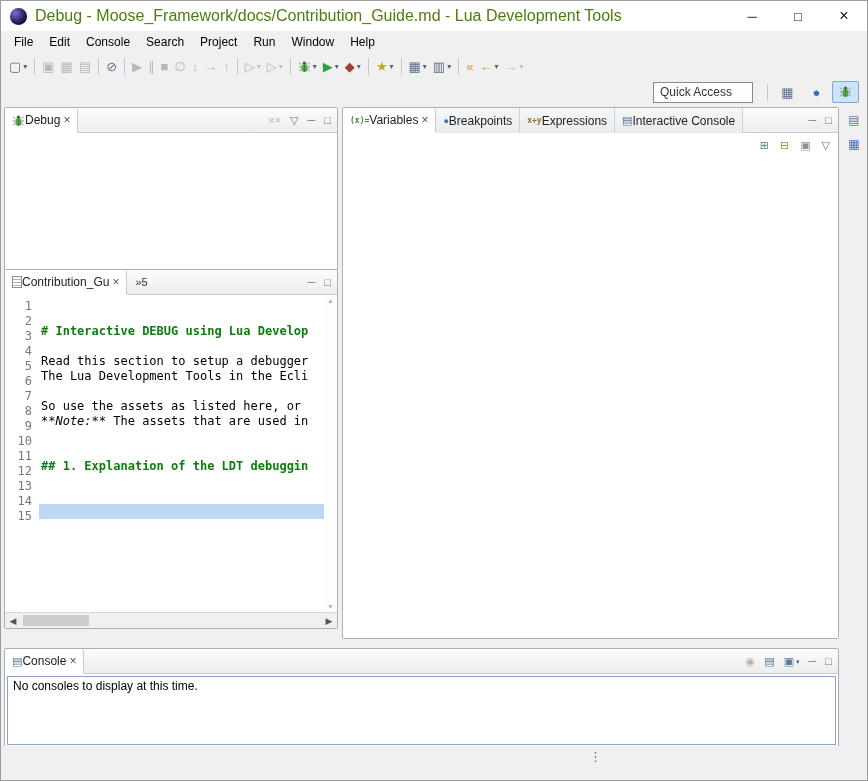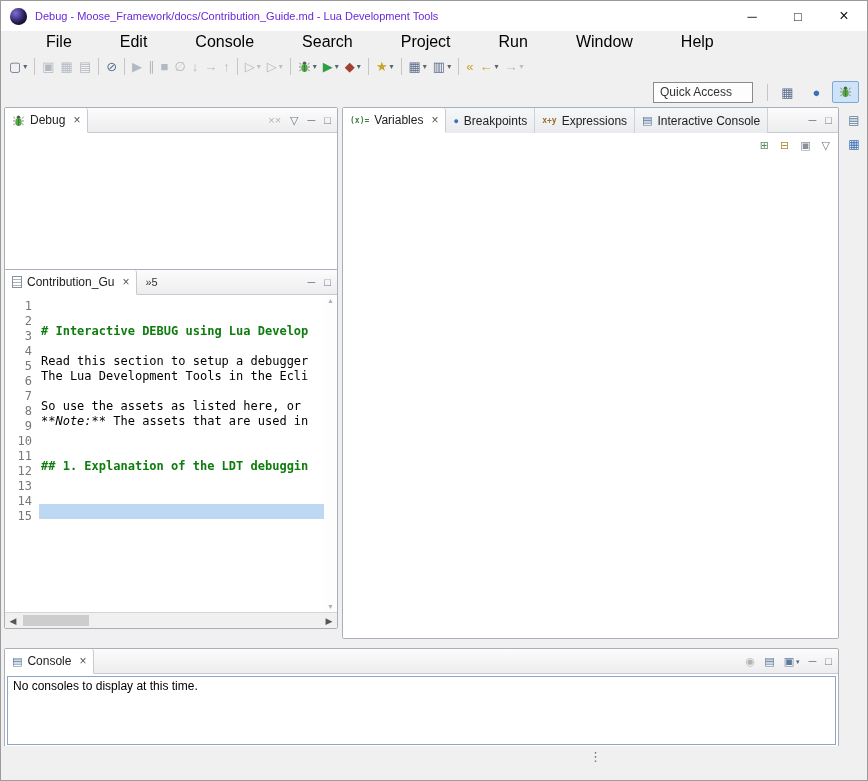--- a/index.html
+++ b/index.html
@@ -5,29 +5,29 @@
   * { box-sizing: border-box; margin: 0; padding: 0; }
   html,body { width:868px; height:781px; overflow:hidden; }
   body { font-family:"Liberation Sans","DejaVu Sans",sans-serif; background:#d0d0d0; }
   #window { position:relative; width:868px; height:781px; background:#f0f0f0; border:1px solid #9b9b9b; }
 
   
   .titlebar { height:30px; background:#ffffff; display:flex; align-items:center; padding-left:9px; }
   .title-icon { width:17px; height:17px; border-radius:50%;
     background: radial-gradient(circle at 32% 30%, #7b6fd0 0%, #3a2d78 45%, #1c1545 100%);
     box-shadow: inset -2px -2px 3px rgba(0,0,0,.5); margin-right:8px; flex:none; }
-  .title-text { font-size:11px; color:#6d28d9; white-space:nowrap; }
+  .title-text { font-size:16px; color:#4d7c0f; white-space:nowrap; }
   .win-controls { margin-left:auto; display:flex; height:30px; }
   .win-btn { width:46px; height:30px; display:flex; align-items:center; justify-content:center;
     font-size:13px; color:#111; }
   .win-btn.close { font-size:16px; }
 
   
   .menubar { height:22px; display:flex; align-items:center; padding-left:5px; }
-  .menu-item { font-size:16px; color:#000; padding:3px 8px;margin-left:32px; }
+  .menu-item { font-size:12px; color:#000; padding:3px 8px; }
 
   
   .toolbar { height:26px; display:flex; align-items:center; padding:0 5px; }
   .tb-sep { width:1px; height:17px; background:#c6c6c6; margin:0 4px; flex:none; }
   .tbtn { display:flex; align-items:center; height:22px; padding:0 3px; border-radius:2px; }
   .tbtn .glyph { font-size:13px; line-height:1; color:#4a5668; }
   .tbtn .glyph svg { display:block; }
   .tbtn.disabled .glyph { color:#b3b9c0 !important; }
   .dd { font-size:8px; color:#5a6470; margin-left:2px; }
   .tbtn.disabled .dd { color:#b9bec5; }
@@ -40,21 +40,21 @@
   .persp-btn .glyph { font-size:13px; line-height:1; }
   .persp-btn.selected { background:#cfe3f8; border-color:#7fa8d8; }
 
   
   .workspace { position:absolute; top:104px; left:0; right:0; bottom:34px; }
   .panel { position:absolute; }
   .view { border:1px solid #a9afbb; border-radius:2px; background:#fff; display:flex;
     flex-direction:column; width:100%; height:100%; overflow:hidden; }
   .view-header { height:25px; flex:none; background:linear-gradient(#fcfcfc,#ededef);
     border-bottom:1px solid #c6cad2; display:flex; align-items:stretch; }
-  .tab { display:flex; align-items:center; height:25px; padding:0 7px; font-size:12px; gap:5px;
+  .tab { display:flex; align-items:center; height:25px; padding:0 7px; font-size:12px; 
     color:#222; background:linear-gradient(#f6f7f8,#e9ebee); border-right:1px solid #cdd1d8; }
   .tab.selected { background:#fff; border-right:1px solid #c6cad2; margin-bottom:-1px;
     border-bottom:1px solid #fff; border-top-right-radius:3px; }
   .tab-icon { display:flex; align-items:center; justify-content:center; }
   .tab-close { font-size:12px; color:#555; margin-left:3px; }
   .overflow-ind { align-self:center; font-size:11px; color:#333; padding:0 8px; }
   .view-tools { margin-left:auto; display:flex; align-items:center; gap:9px; padding-right:6px; }
   .vtool { font-size:11px; line-height:1; color:#677684; display:flex; align-items:center; }
   .vtool .dd { font-size:7px; }
   .view-body { flex:1; background:#fff; position:relative; overflow:hidden; }

